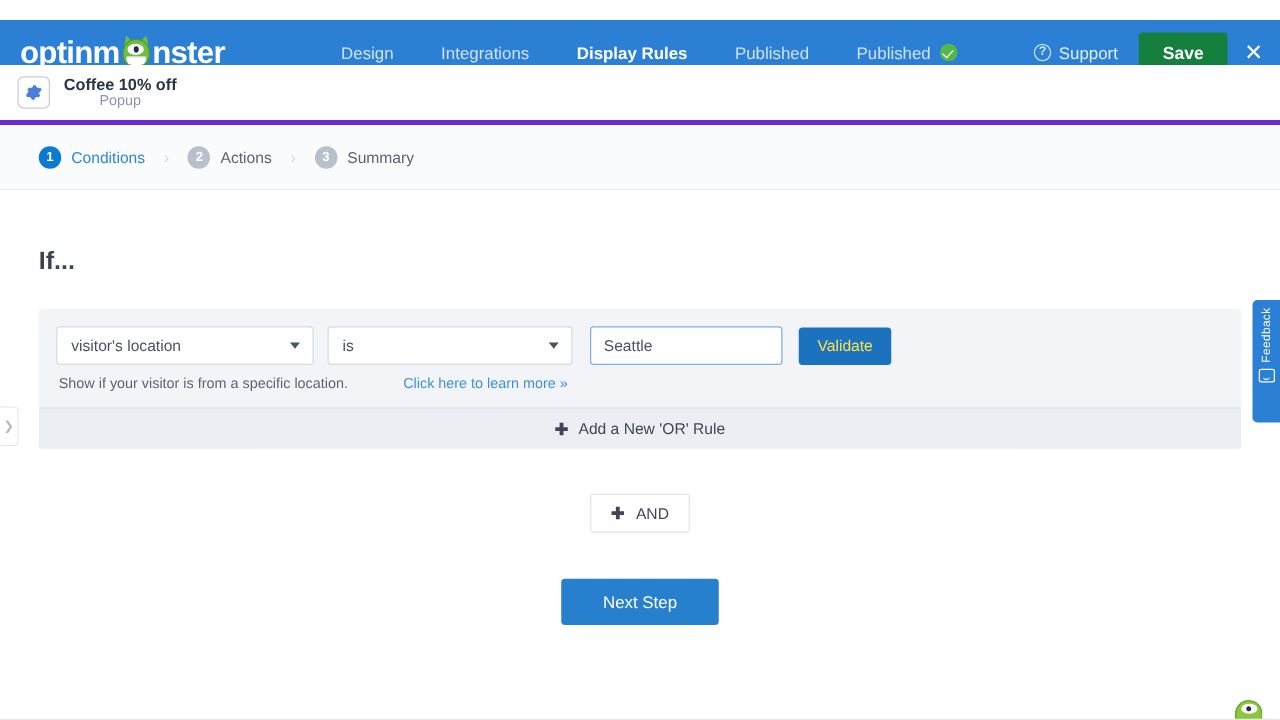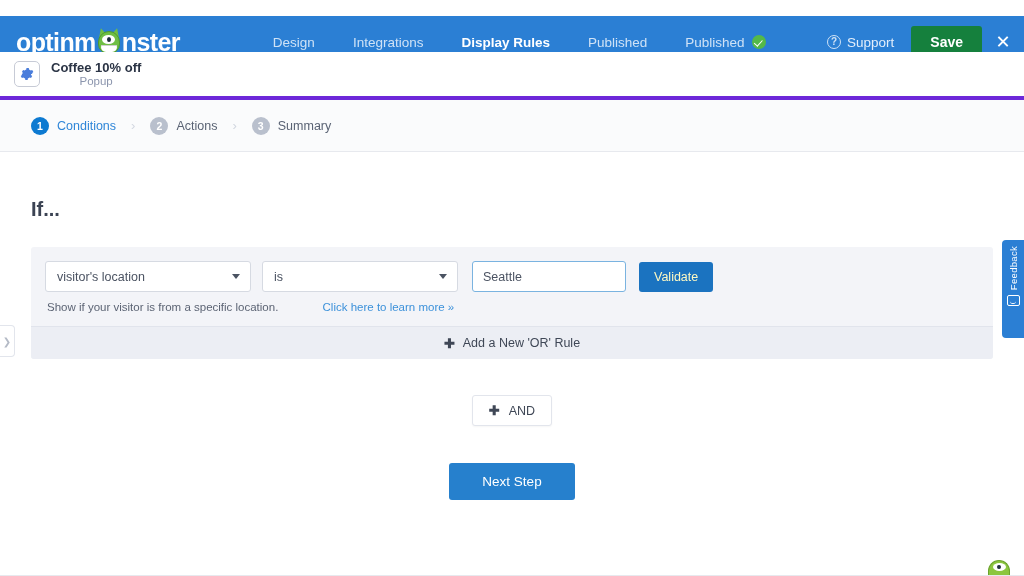--- a/index.html
+++ b/index.html
@@ -260,21 +260,21 @@
     font-size: 12.5px;
     color: #4b5362;
     padding: 0 10px;
     font-family: "Liberation Sans", sans-serif;
     margin-right: 13px;
     outline: none;
   }
   .validate-btn {
     height: 30px;
     background: #1b73c0;
-    color: #fef9c3;
+    color: #fde047;
     border: none;
     border-radius: 3px;
     font-size: 12.5px;
     padding: 0 15px;
     cursor: pointer;
     font-family: "Liberation Sans", sans-serif;
   }
   .helper {
     font-size: 11.5px;
     color: #5c6474;

